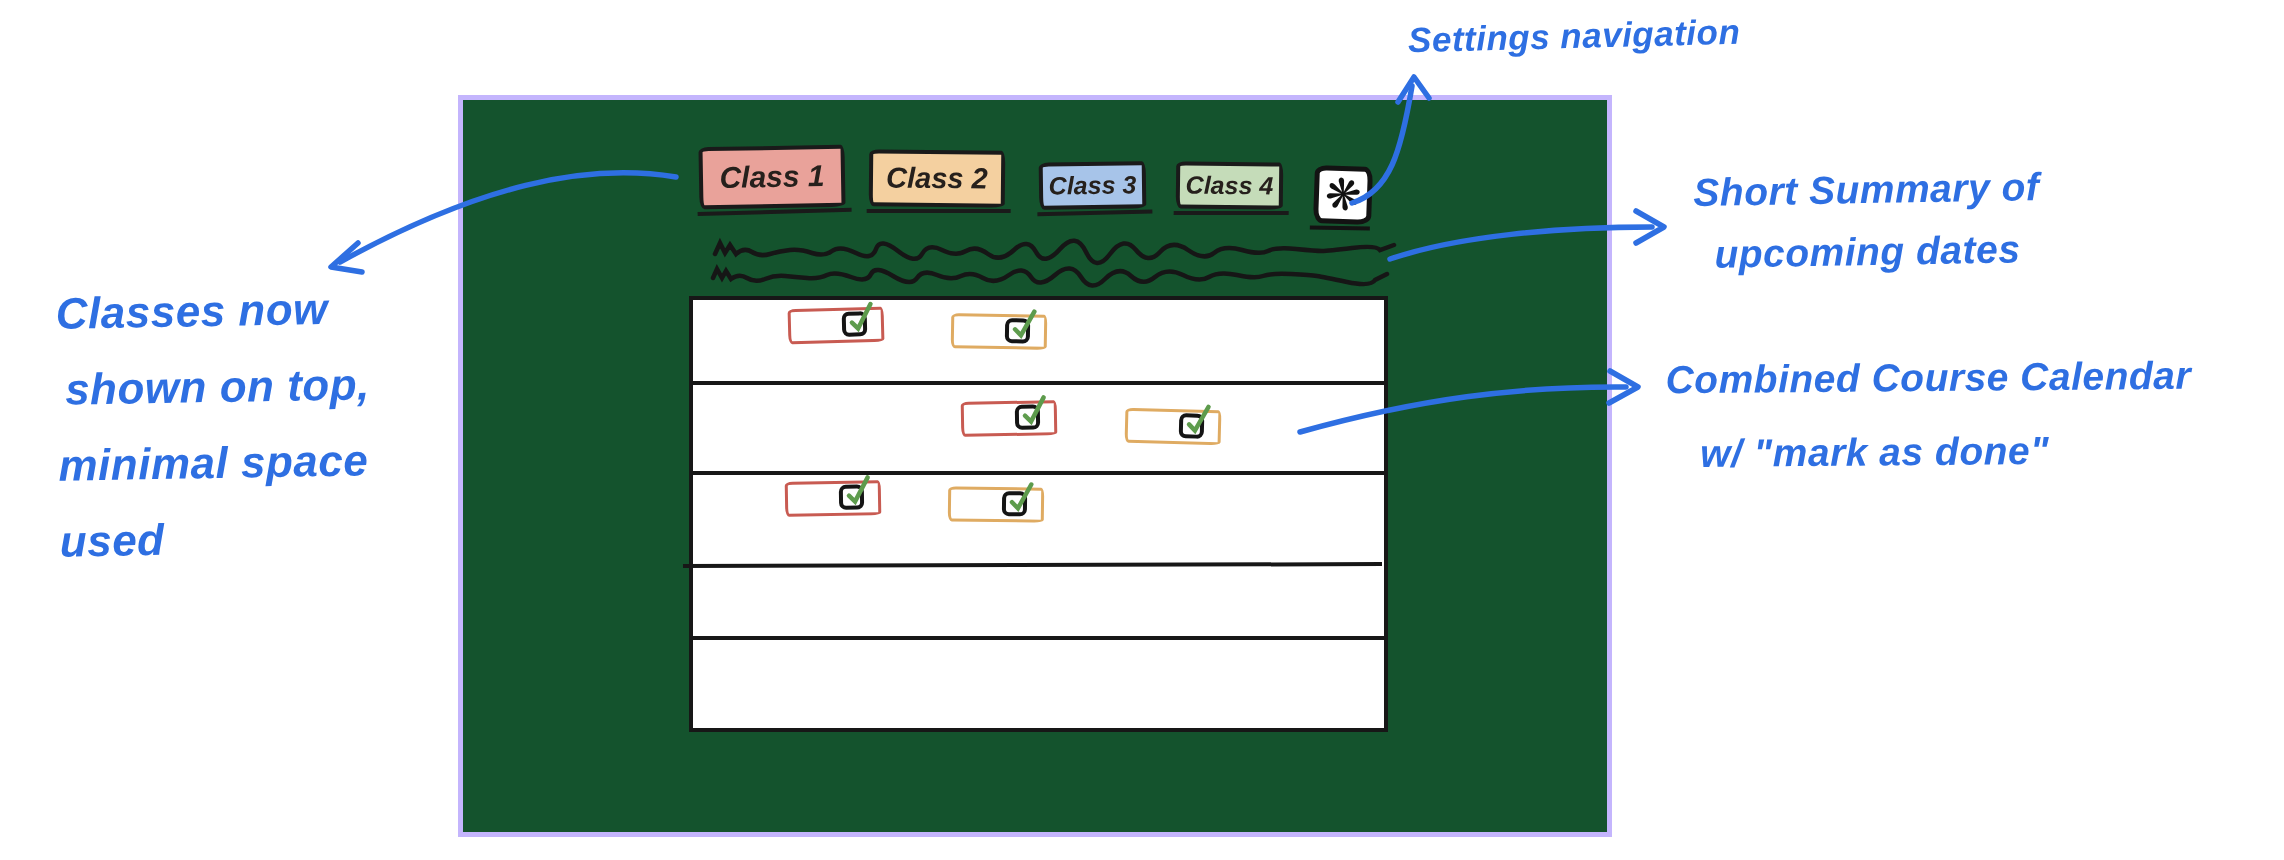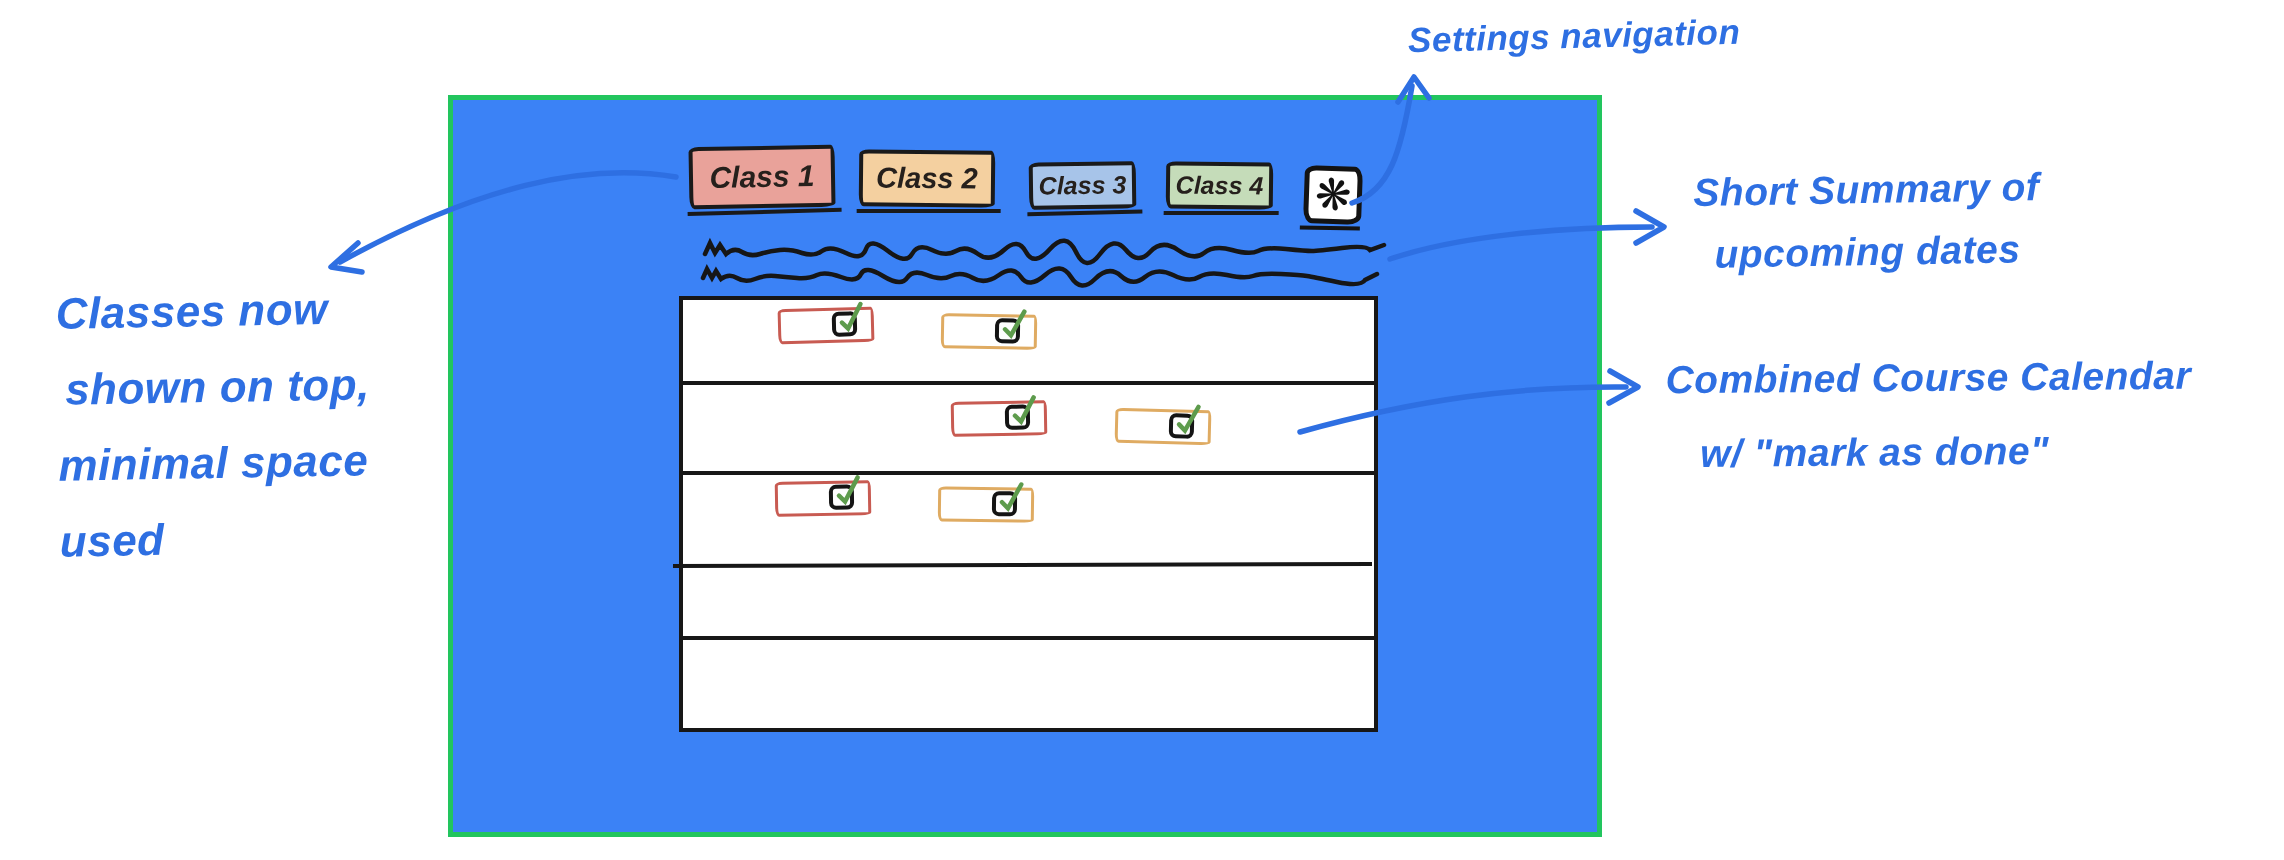--- a/index.html
+++ b/index.html
@@ -5,22 +5,22 @@
   * { box-sizing: border-box; margin: 0; padding: 0; }
   html, body { background: #ffffff; }
   body {
     width: 2284px; height: 860px; position: relative; overflow: hidden;
     font-family: "Liberation Sans", sans-serif;
   }
   #canvas { position: absolute; inset: 0; width: 2284px; height: 860px; }
 
   
   .app-window {
-    position: absolute; left: 448px; top: 95px; width: 1154px; height: 742px;
-    border: 5px solid #22c55e; background: #3b82f6;
+    position: absolute; left: 458px; top: 95px; width: 1154px; height: 742px;
+    border: 5px solid #c4b5fd; background: #14532d;
   }
 
   
   .tab {
     position: absolute; border: 4px solid #1a1a1a;
     display: flex; align-items: center; justify-content: center;
     font-style: italic; font-weight: bold; color: #26201c;
     border-radius: 10px 4px 14px 5px / 5px 12px 4px 12px;
   }
   .tab::after { 

